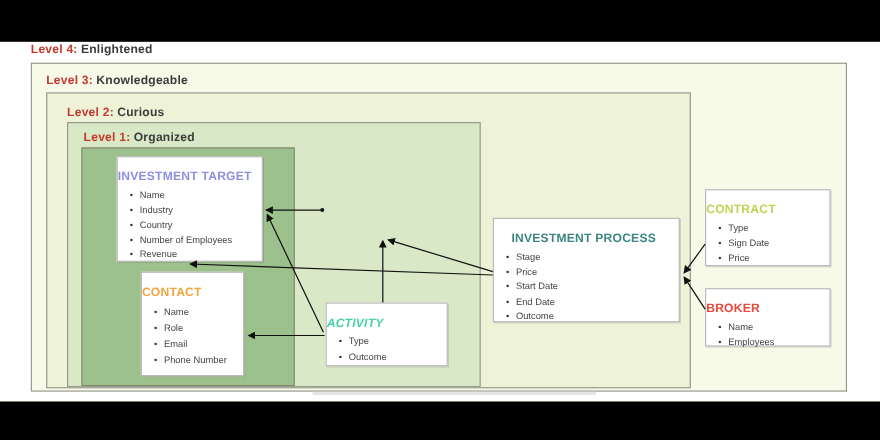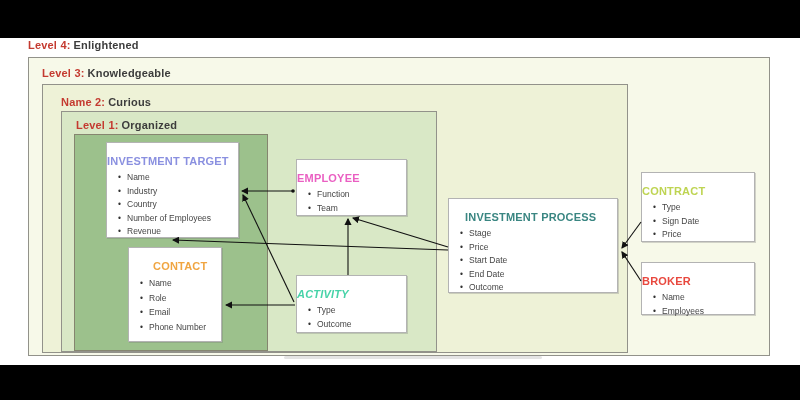--- a/index.html
+++ b/index.html
@@ -38,49 +38,42 @@
   <div class="lvl lvl2" style="left:61px;top:111px;width:376px;height:241px"></div>
   <div class="lvl lvl1" style="left:74px;top:134px;width:194px;height:217px"></div>
 
   <div class="lvl-label" style="left:28px;top:38px">
     <span class="accent">Level 4:</span><span class="rest">Enlightened</span>
   </div>
   <div class="lvl-label" style="left:42px;top:66px">
     <span class="accent">Level 3:</span><span class="rest">Knowledgeable</span>
   </div>
   <div class="lvl-label" style="left:61px;top:95px">
-    <span class="accent">Name 2:</span><span class="rest">Curious</span>
+    <span class="accent">Level 2:</span><span class="rest">Curious</span>
   </div>
   <div class="lvl-label" style="left:76px;top:118px">
     <span class="accent">Level 1:</span><span class="rest">Organized</span>
   </div>
 
   <div class="artifact" style="left:284px;top:356px;width:258px;height:3px"></div>
 
   <div class="entity" style="left:106px;top:142px;width:133px;height:96px">
     <div class="etitle" style="color: rgb(138, 144, 224);">INVESTMENT TARGET</div>
     <ul class="fields">
       <li>Name</li>
       <li>Industry</li>
       <li>Country</li>
       <li>Number of Employees</li>
       <li>Revenue</li>
     </ul>
   </div>
 
-  <div class="entity" style="left:296px;top:159px;width:111px;height:57px">
-    <div class="etitle" style="color: rgb(234, 95, 194);">EMPLOYEE</div>
-    <ul class="fields">
-      <li>Function</li>
-      <li>Team</li>
-    </ul>
-  </div>
 
   <div class="entity" style="left:128px;top:247px;width:94px;height:95px">
-    <div class="etitle" style="color: rgb(240, 165, 65); padding-left: 24px;">CONTACT</div>
+    <div class="etitle" style="color: rgb(240, 165, 65);">CONTACT</div>
     <ul class="fields sp">
       <li>Name</li>
       <li>Role</li>
       <li>Email</li>
       <li>Phone Number</li>
     </ul>
   </div>
 
   <div class="entity" style="left:296px;top:275px;width:111px;height:58px">
     <div class="etitle" style="color: rgb(71, 211, 168); font-style: italic;">ACTIVITY</div>

